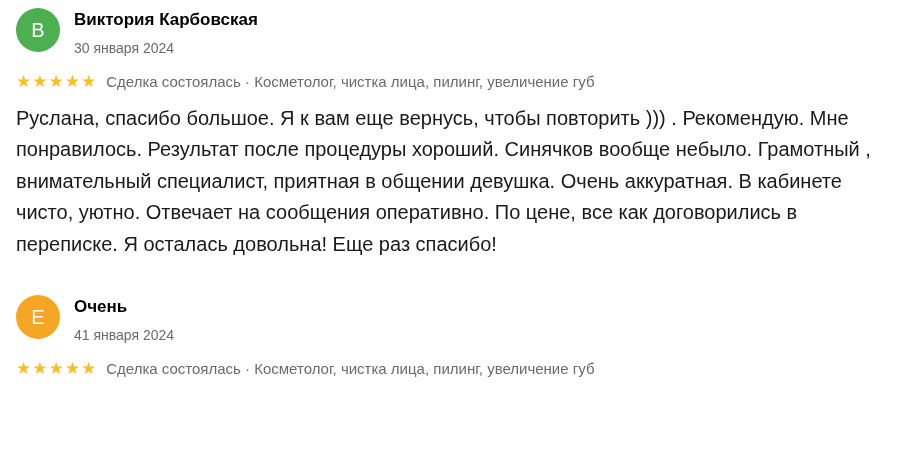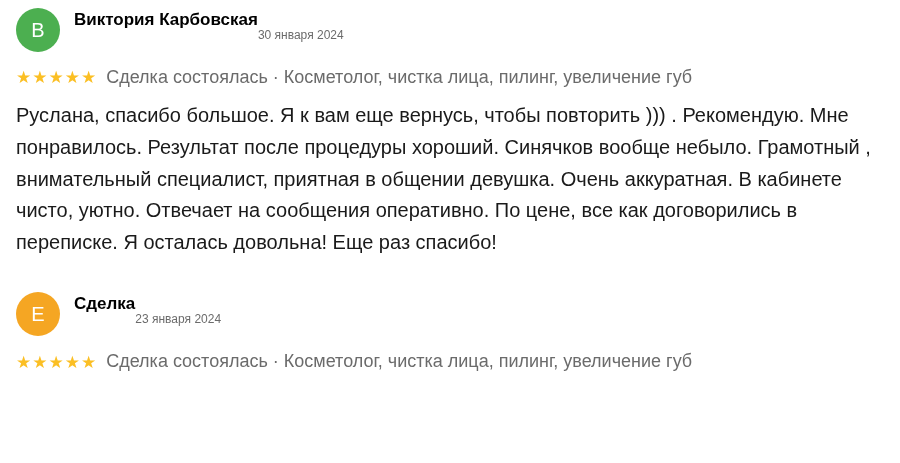--- a/index.html
+++ b/index.html
@@ -35,51 +35,51 @@
     display: flex;
     align-items: center;
     justify-content: center;
     color: #ffffff;
     font-size: 20px;
     font-weight: 400;
     line-height: 1;
   }
   .author-block {
     display: flex;
-    flex-direction: row;
+    flex-direction: column;
     justify-content: center;
     padding-top: 1px;
   }
   .author-name {
     font-size: 17px;
     font-weight: bold;
     color: #000000;
     line-height: 1.25;
   }
   .review-date {
-    font-size: 12px;
+    font-size: 14px;
     color: #6b6b6b;
     line-height: 1.35;
-    margin-top: 18px;
+    margin-top: 9px;
   }
   .rating-row {
     display: flex;
     align-items: center;
     gap: 9px;
     margin-bottom: 11px;
     white-space: nowrap;
   }
   .stars {
     font-size: 17px;
     letter-spacing: 1px;
     line-height: 1;
     color: #fbbf24;
   }
   .deal-info {
-    font-size: 18px;
+    font-size: 15px;
     color: #6b6b6b;
     line-height: 1.3;
   }
   .review-text {
     font-size: 20px;
     line-height: 1.58;
     color: #1a1a1a;
     max-width: 868px;
   }
 </style>
@@ -104,22 +104,22 @@
     </div>
     <div class="review-text">Руслана, спасибо большое. Я к вам еще вернусь, чтобы повторить ))) . Рекомендую. Мне понравилось. Результат после процедуры хороший. Синячков вообще небыло. Грамотный , внимательный специалист, приятная в общении девушка. Очень аккуратная. В кабинете чисто, уютно. Отвечает на сообщения оперативно. По цене, все как договорились в переписке. Я осталась довольна! Еще раз спасибо!</div>
   </div>
 
   <div class="review">
     <div class="review-header">
       <div class="avatar" style="background:#F5A623;">
         <span>Е</span>
       </div>
       <div class="author-block">
-        <div class="author-name">Сделка</div>
-        <div class="review-date">23 января 2024</div>
+        <div class="author-name">Очень</div>
+        <div class="review-date">41 января 2024</div>
       </div>
     </div>
     <div class="rating-row">
       <span class="stars">★★★★★</span>
       <span class="deal-info">Сделка состоялась · Косметолог, чистка лица, пилинг, увеличение губ</span>
     </div>
   </div>
 
 </div>
 

